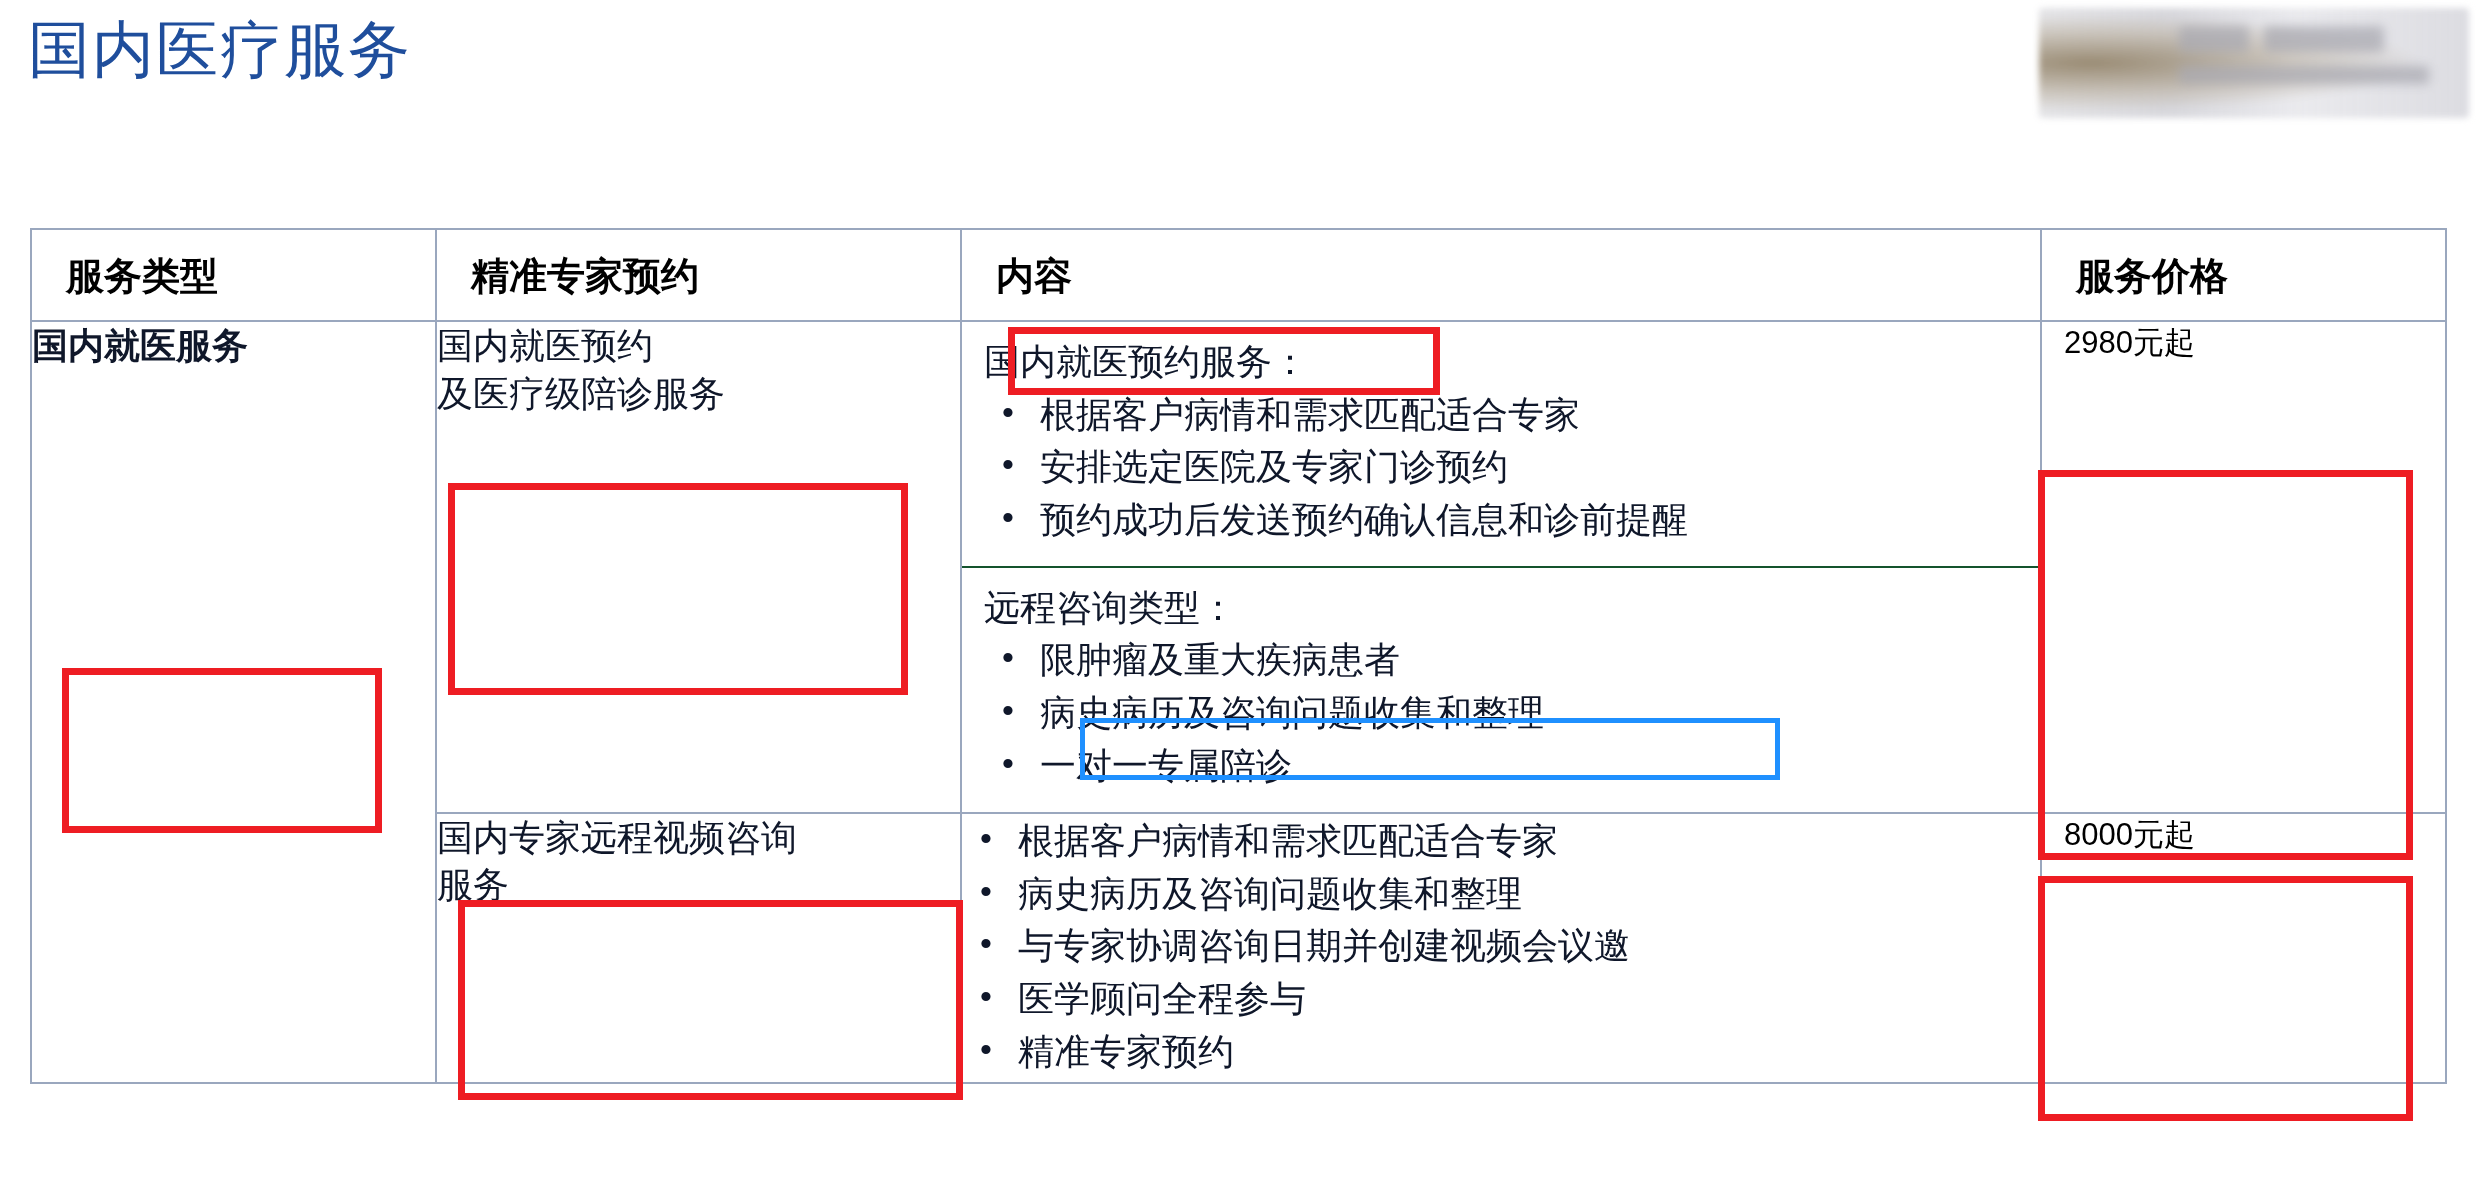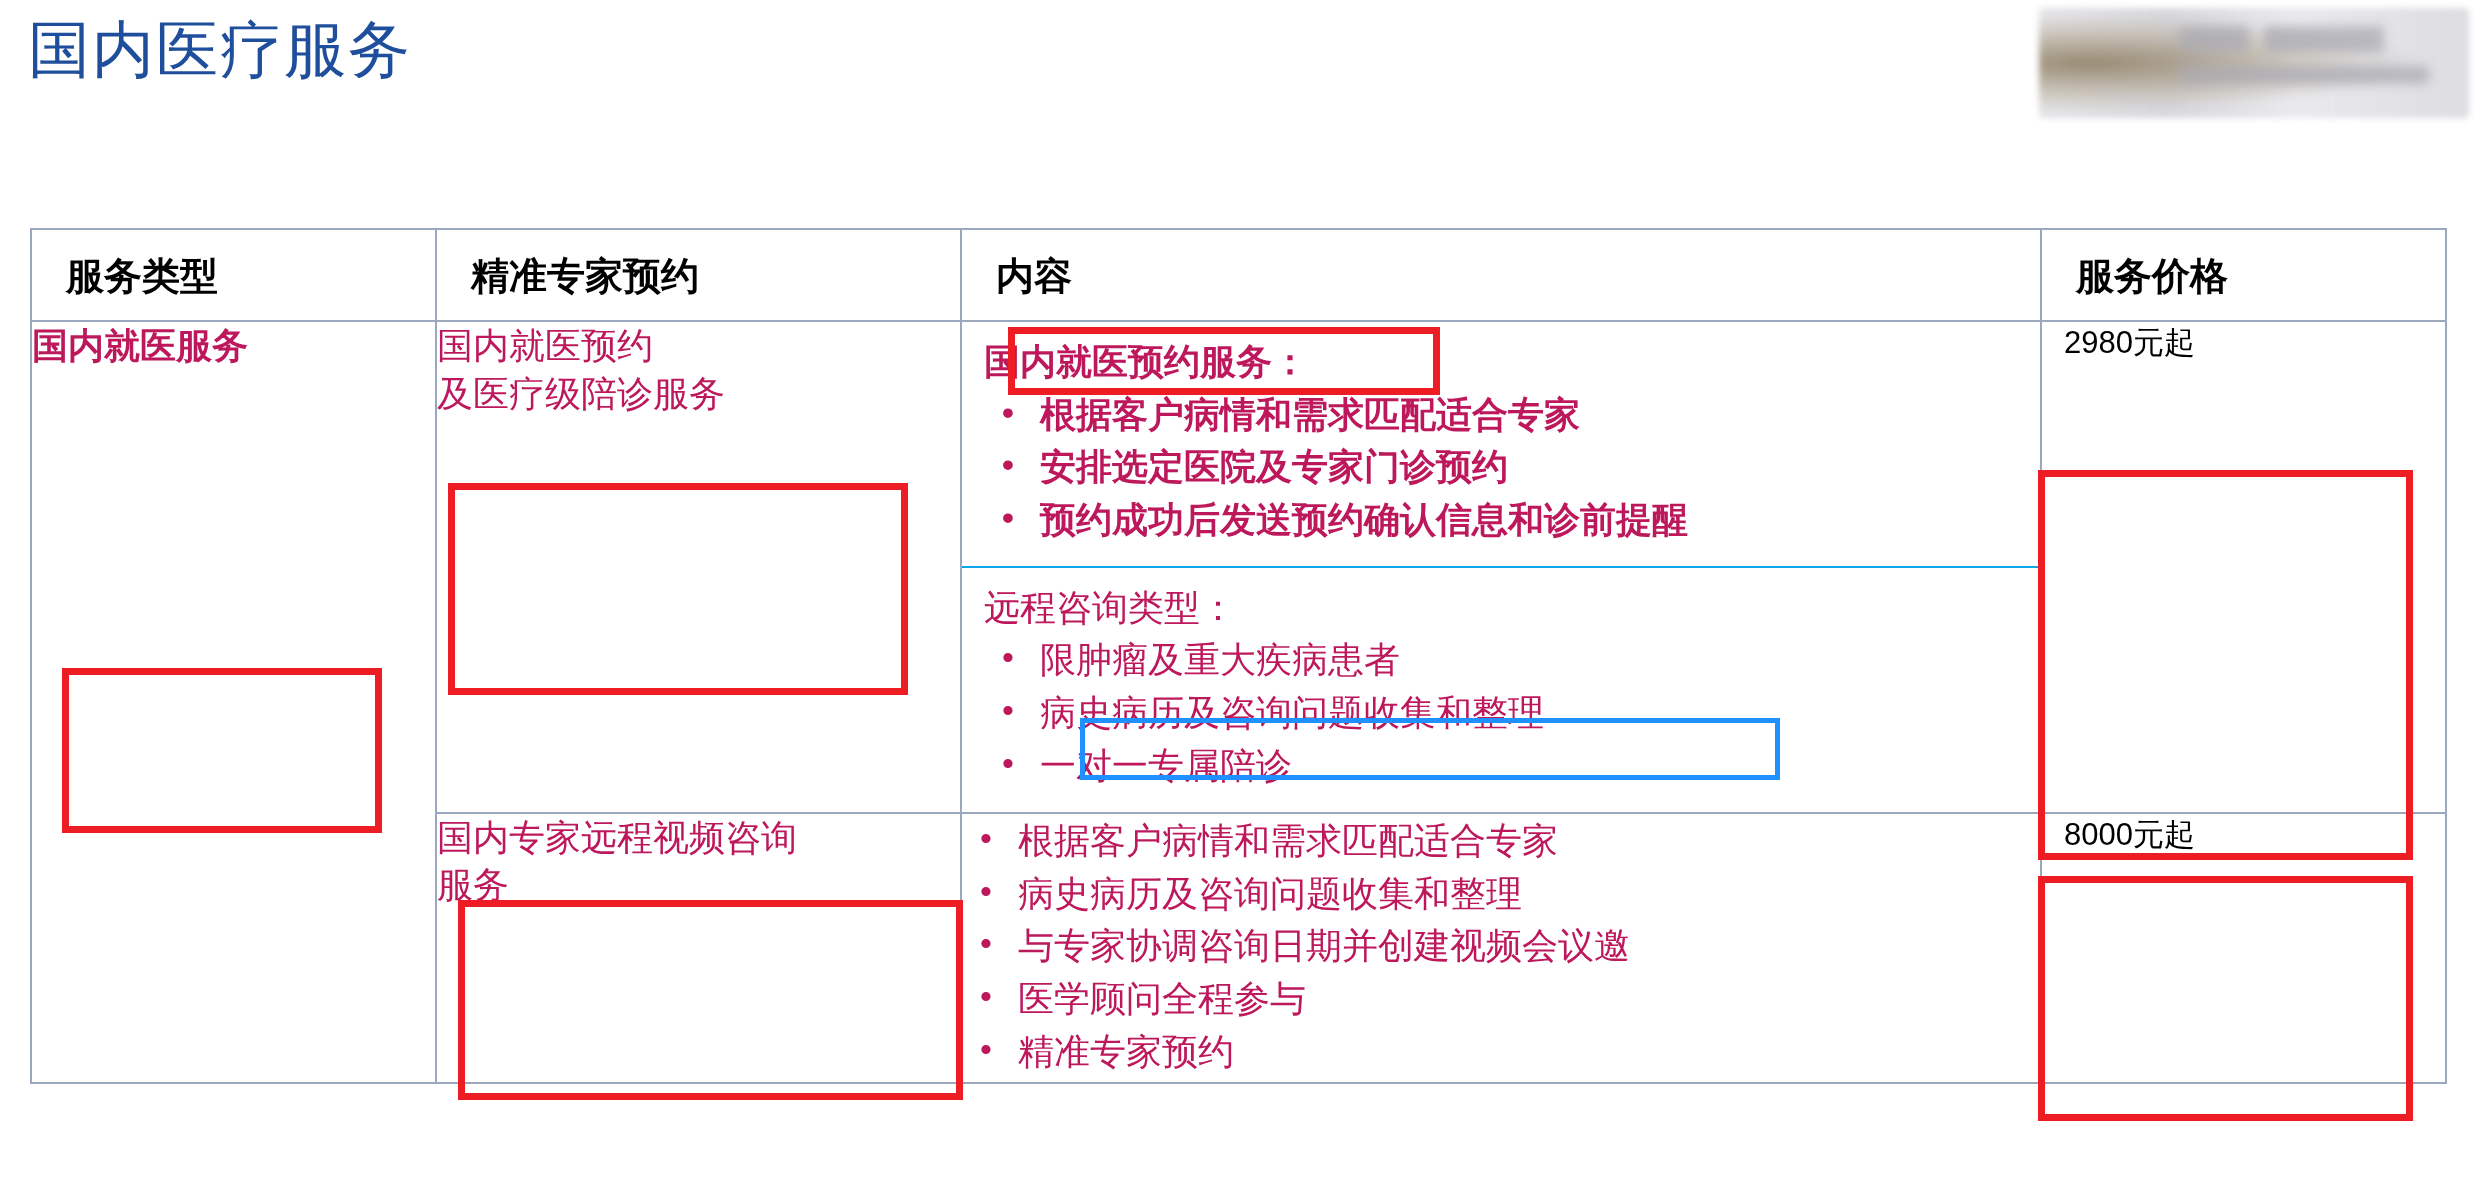--- a/index.html
+++ b/index.html
@@ -74,21 +74,21 @@
   }
   .col-1 { width: 405px; }
   .col-2 { width: 525px; }
   .col-3 { width: 1080px; }
   .col-4 { width: 405px; }
 
   .cell-pad {
     padding: 14px 18px 16px 22px;
     font-size: 36px;
     line-height: 1.32;
-    color: #be185d;
+    color: #0f172a;
   }
   .cell-mid {
     vertical-align: middle;
   }
 
   .bold-cell {
     font-weight: bold;
     font-size: 36px;
   }
 
@@ -111,22 +111,21 @@
     left: 18px;
     top: -2px;
     font-size: 34px;
   }
   .sub-head {
     font-size: 36px;
     margin: 2px 0 2px 0;
     display: inline-block;
   }
   .inner-split {
-    border-bottom: 2px solid #0ea5e9;
-    font-weight: bold;
+    border-bottom: 2px solid #14532d;
   }
   .price-text {
     font-size: 31px;
     padding-left: 22px;
   }
 
   
   .anno {
     position: absolute;
     box-sizing: border-box;

